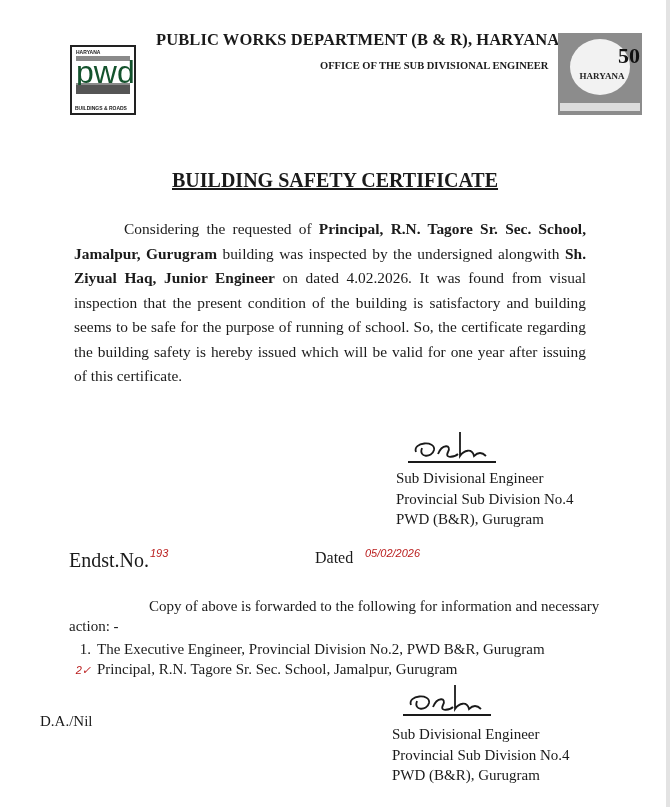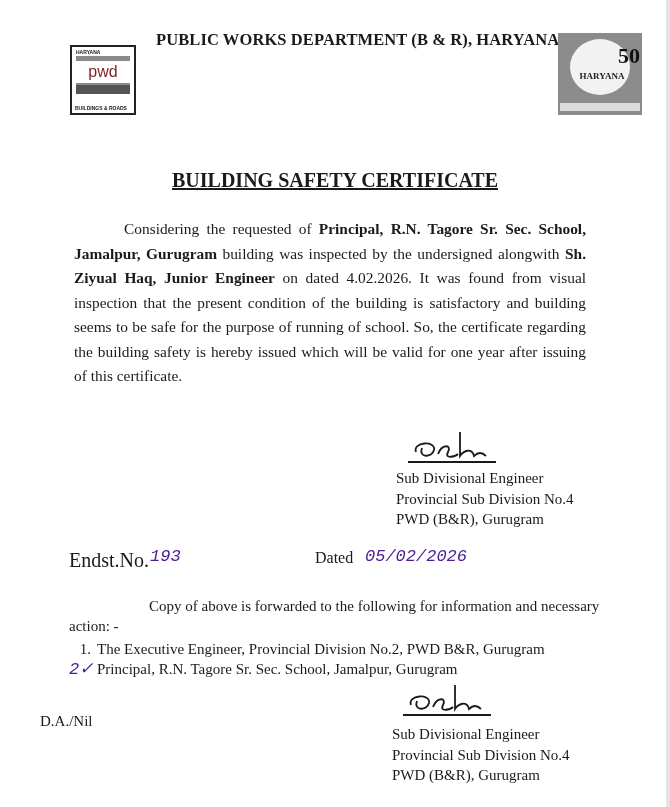--- a/index.html
+++ b/index.html
@@ -14,21 +14,21 @@
 
   
   .dept-title { left: 156px; top: 30px; font-size: 16.5px; font-weight: bold; letter-spacing: 0.1px; white-space: nowrap; }
   .office { left: 320px; top: 60px; font-size: 10.5px; line-height: 12px; white-space: nowrap; }
   .office .b { font-weight: bold; }
   .office .email-link { text-decoration: underline; }
 
   .logo-left { left: 70px; top: 45px; width: 62px; height: 66px; border: 2px solid #222; background: #fff; }
   .logo-left .hr { position:absolute; left:4px; top:2px; font-family: "Liberation Sans", sans-serif; font-size:5px; font-weight:bold; }
   .logo-left .band { position:absolute; left:4px; right:4px; top:9px; height:38px; background:#8a8a8a; }
-  .logo-left .pwd { position:absolute; left:4px; right:4px; top:14px; text-align:center; font-family:"Liberation Sans", sans-serif; font-size:16px; color:#7f1d1d; background:#fff; line-height:22px; }
+  .logo-left .pwd { position:absolute; left:4px; right:4px; top:14px; text-align:center; font-family:"Liberation Sans", sans-serif; font-size:32px; color:#14532d; background:#fff; line-height:22px; }
   .logo-left .road { position:absolute; left:4px; right:4px; top:38px; height:9px; background:#555; }
   .logo-left .br { position:absolute; left:3px; bottom:2px; font-family:"Liberation Sans", sans-serif; font-size:5px; font-weight:bold; }
 
   .logo-right { left: 558px; top: 33px; width: 84px; height: 82px; background: #8c8c8c; }
   .logo-right .circle { position:absolute; left:12px; top:6px; width:60px; height:56px; border-radius:50%; background:#f2f2f2; }
   .logo-right .hy { position:absolute; left:16px; top:38px; width:56px; text-align:center; font-size:9px; font-weight:bold; color:#222; }
   .logo-right .fifty { position:absolute; left:60px; top:10px; font-size:22px; font-weight:bold; color:#111; }
   .logo-right .foot { position:absolute; left:2px; right:2px; bottom:4px; height:8px; background:#dcdcdc; font-size:4px; text-align:center; line-height:8px; }
 
   
@@ -41,21 +41,21 @@
 
   
   .sig { font-size: 15px; line-height: 20.5px; white-space: nowrap; }
   .sig1 { left: 396px; top: 468px; }
   .sig2 { left: 392px; top: 724px; }
   .signature-mark { position:absolute; }
   .sigmark1 { left: 408px; top: 430px; }
   .sigmark2 { left: 403px; top: 683px; }
 
   .endst { left: 69px; top: 549px; font-size: 20px; white-space: nowrap; }
-  .hand { font-family: Liberation Mono, monospace; font-style: italic; font-size: 17px; color: #4c1d95; }
+  .hand { font-family: Liberation Sans, sans-serif; font-style: italic; font-size: 11px; color: #b91c1c; }
   .endst-no { left: 150px; top: 547px; }
   .dated { left: 315px; top: 549px; font-size: 16px; white-space: nowrap; }
   .dated-val { left: 365px; top: 547px; }
 
   .copy { left: 69px; top: 596px; width: 536px; font-size: 15px; line-height: 20px; }
   .copy .indent { display:inline-block; width: 80px; }
   .copy-list { left: 69px; top: 639px; font-size: 15px; line-height: 20px; white-space: nowrap; }
   .copy-list .item { display:block; }
   .copy-list .num { display:inline-block; width: 22px; text-align:right; margin-right: 6px; }
 
@@ -69,20 +69,21 @@
 <div class="abs logo-left">
   <span class="hr">HARYANA</span>
   <div class="band"></div>
   <span class="pwd">pwd</span>
   <div class="road"></div>
   <span class="br">BUILDINGS &amp; ROADS</span>
 </div>
 
 <div class="abs dept-title">PUBLIC WORKS DEPARTMENT (B &amp; R), HARYANA</div>
 <div class="abs office">
+  <div class="b">OFFICE OF THE SUB DIVISIONAL ENGINEER</div>
 </div>
 
 <div class="abs logo-right">
   <div class="circle"></div>
   <span class="hy">HARYANA</span>
   <span class="fifty">50</span>
   <div class="foot"></div>
 </div>
 
 <div class="abs cert-title">BUILDING SAFETY CERTIFICATE</div>

